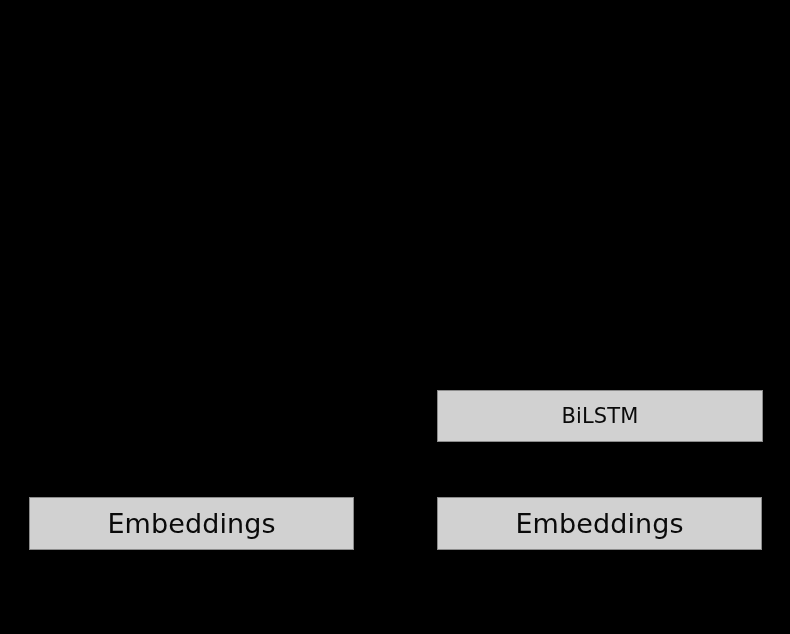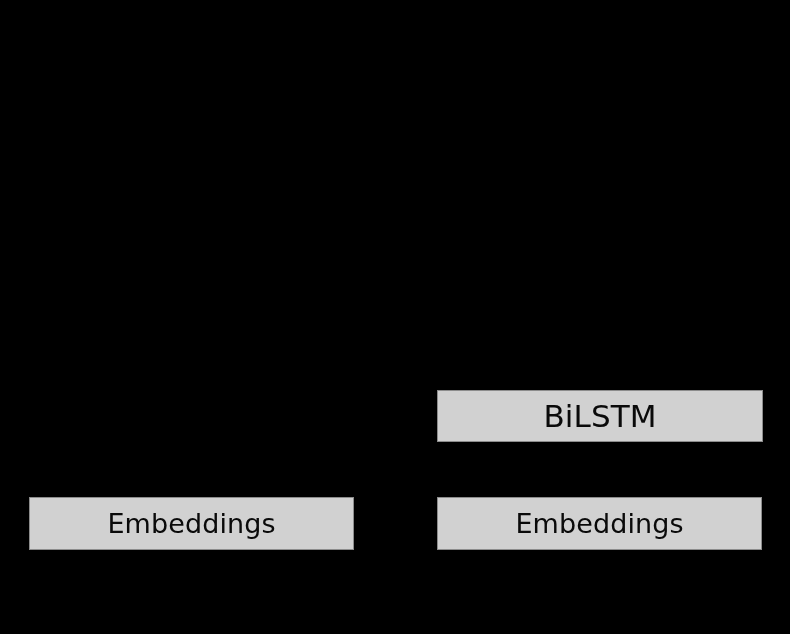--- a/index.html
+++ b/index.html
@@ -47,21 +47,21 @@
     white-space: nowrap;
   }
 
   
   #node-bilstm {
     left: 437px;
     top: 390px;
     width: 326px;
     height: 52px;
   }
-  #node-bilstm .node-label { font-size: 31px; }
+  #node-bilstm .node-label { font-size: 21px; }
 
   #node-embeddings-left {
     left: 29px;
     top: 497px;
     width: 325px;
     height: 53px;
   }
   #node-embeddings-left .node-label { font-size: 27px; }
 
   #node-embeddings-right {

